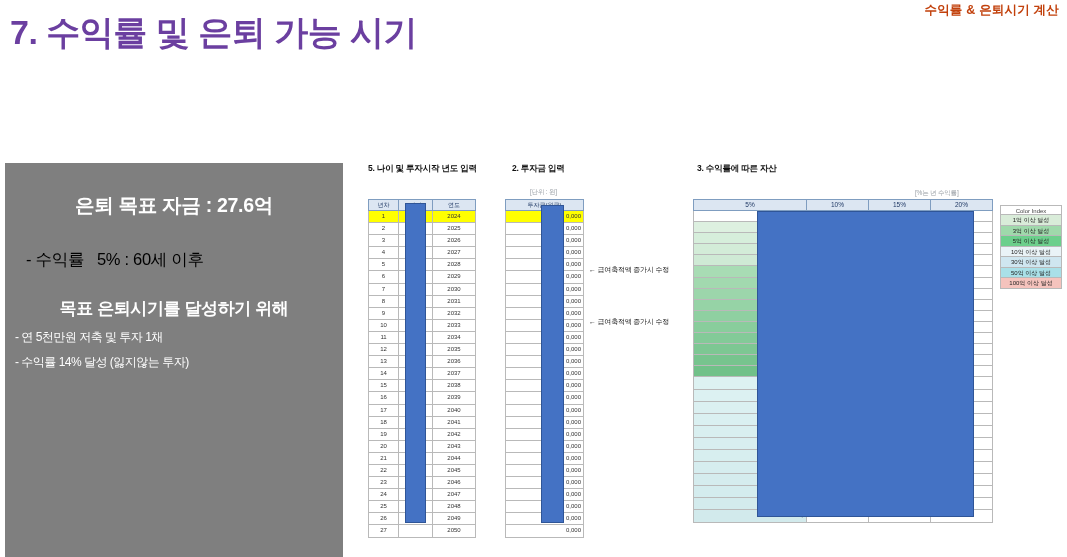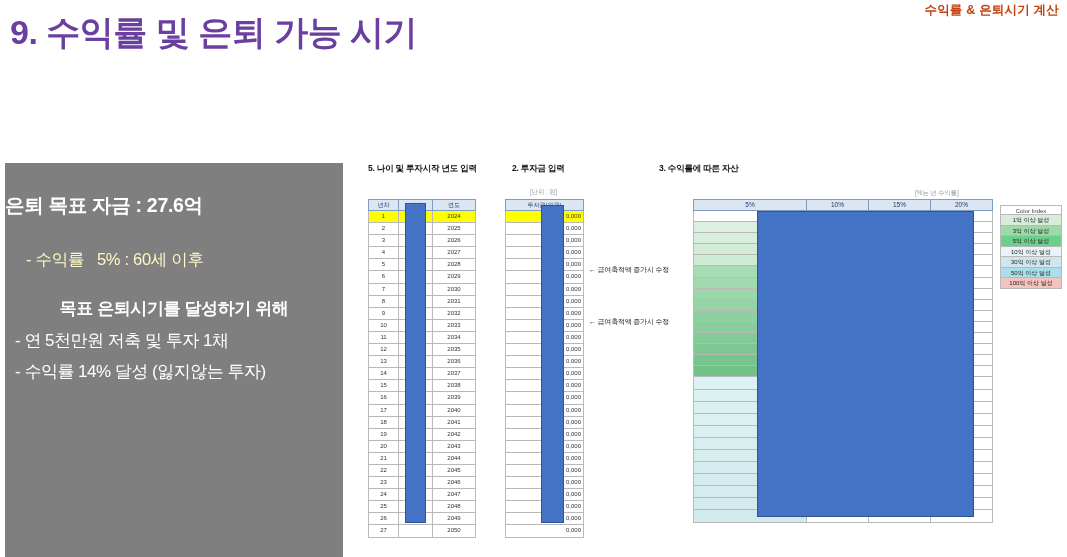--- a/index.html
+++ b/index.html
@@ -21,34 +21,34 @@
     letter-spacing:-.5px; white-space:nowrap;
   }
   
   #summary-panel {
     position:absolute; left:5px; top:163px;
     width:338px; height:394px;
     background:#7f7f7f;
   }
   #summary-heading {
     color:#ffffff; font-size:19.5px; font-weight:bold;
-    margin-top:29px; letter-spacing:-.3px;
+    text-align:center; margin-top:29px; letter-spacing:-.3px;
   }
   .summary-list { margin-top:30px; padding-left:21px; }
   .summary-line {
-    color:#fef9c3; font-size:16.5px; margin-bottom:9.5px;
+    color:#000000; font-size:16.5px; margin-bottom:9.5px;
     letter-spacing:-.3px; white-space:pre;
   }
   #summary-subheading {
     color:#ffffff; font-size:17px; font-weight:bold;
     text-align:center; margin-top:26px; letter-spacing:-.4px;
   }
   .summary-list2 { margin-top:9px; padding-left:10px; }
   .summary-line2 {
-    color:#ffffff; font-size:17px; margin-bottom:8px;
+    color:#ffffff; font-size:12px; margin-bottom:8px;
     letter-spacing:-.5px; white-space:pre;
   }
   
   .sec-title {
     position:absolute; font-size:8.5px; font-weight:bold;
     color:#111; white-space:nowrap; letter-spacing:-.2px;
   }
   .unit-note {
     position:absolute; font-size:6.5px; color:#9aa0a6;
     white-space:nowrap; letter-spacing:-.2px;
@@ -115,37 +115,37 @@
   #color-index .ci-row {
     font-size:6px; color:#222; text-align:center;
     border:1px solid #b9b9b9; border-top:none;
     height:10.5px; line-height:10.5px;
   }
 </style>
 </head>
 <body>
 
 <div id="slide-header-note">수익률 &amp; 은퇴시기 계산</div>
-<div id="page-title">9. 수익률 및 은퇴 가능 시기</div>
+<div id="page-title">7. 수익률 및 은퇴 가능 시기</div>
 
 <div id="summary-panel">
   <div id="summary-heading">은퇴 목표 자금 : 27.6억</div>
   <div class="summary-list">
     <div class="summary-line">- 수익률   5% : 60세 이후</div>
   </div>
   <div id="summary-subheading">목표 은퇴시기를 달성하기 위해</div>
   <div class="summary-list2">
     <div class="summary-line2">- 연 5천만원 저축 및 투자 1채</div>
     <div class="summary-line2">- 수익률 14% 달성 (잃지않는 투자)</div>
   </div>
 </div>
 
 <div class="sec-title" style="left:368px; top:163px;">5. 나이 및 투자시작 년도 입력</div>
 <div class="sec-title" style="left:512px; top:163px;">2. 투자금 입력</div>
-<div class="sec-title" style="left:659px; top:163px;">3. 수익률에 따른 자산</div>
+<div class="sec-title" style="left:697px; top:163px;">3. 수익률에 따른 자산</div>
 
 <div class="unit-note" style="left:530px; top:188px;">[단위 : 원]</div>
 <div class="unit-note" style="left:915px; top:189px;">[%는 년 수익률]</div>
 
 <table class="grid" id="table-age">
   <thead>
     <tr>
       <th class="c-yr">년차</th>
       <th class="c-age">나이</th>
       <th class="c-year">연도</th>

